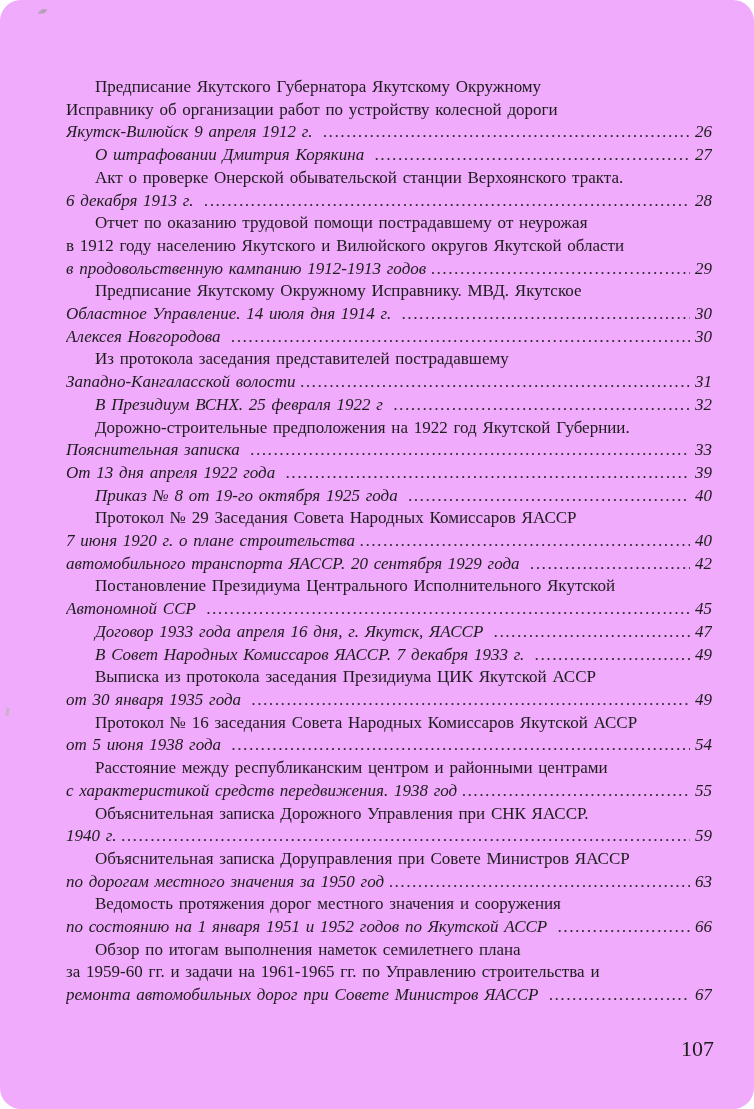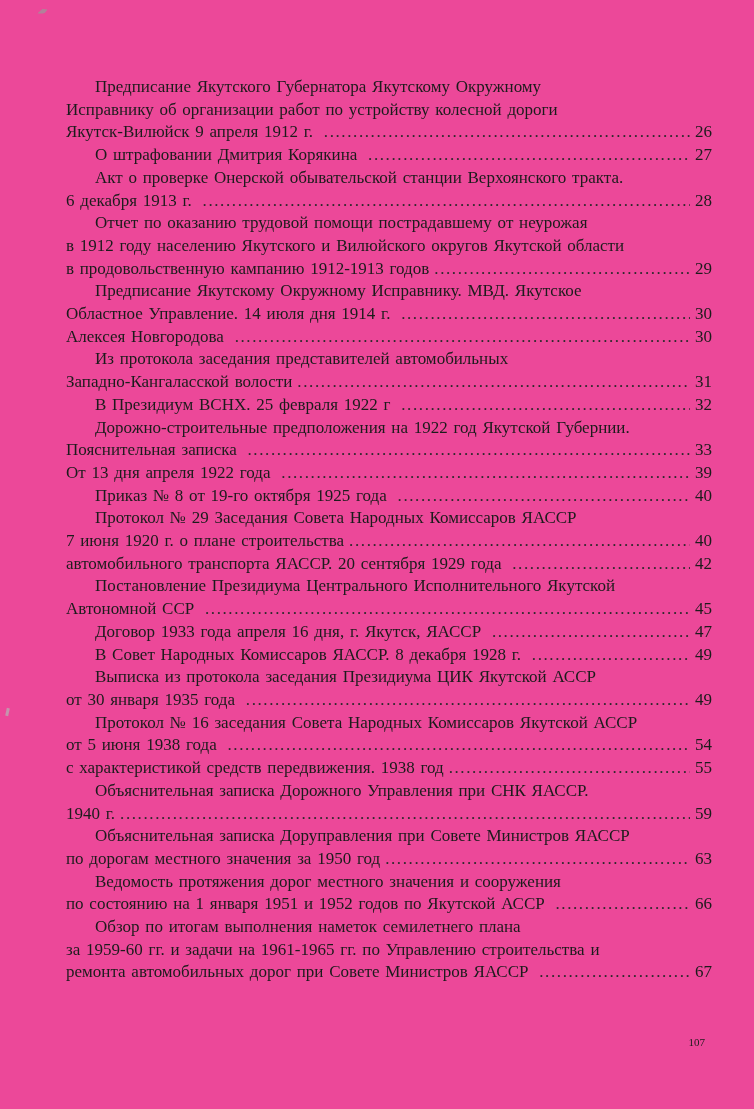--- a/index.html
+++ b/index.html
@@ -11,60 +11,62 @@
     height: 1109px;
     background: #fefefe;
     position: relative;
     overflow: hidden;
     font-family: "Liberation Serif", "DejaVu Serif", serif;
     color: #1c1c1c;
   }
   .page {
     position: absolute;
     inset: 0;
-    background: #ec4899;
+    background: #f0abfc;
+    border-radius: 21px;
   }
   .toc {
     position: absolute;
     top: 76px;
     left: 66px;
     right: 42px;
     font-size: 17px;
     line-height: 22.7px;
     word-spacing: 1.5px;
   }
   .toc-entry { margin: 0; }
   .toc-line {
     white-space: nowrap;
     overflow: hidden;
   }
   .toc-line.indent { padding-left: 29px; }
   .toc-line.leader-line {
     display: flex;
     align-items: baseline;
+    font-style: italic;
   }
   .line-text { flex: 0 0 auto; white-space: pre; }
   .leader {
     flex: 1 1 auto;
     overflow: hidden;
     white-space: nowrap;
     letter-spacing: 1.6px;
     margin: 0 3px 0 5px;
     color: #2a2a2a;
   }
   .pg {
     flex: 0 0 auto;
     text-align: center;
     padding-left: 2px;
   }
   .footer-page-number {
     position: absolute;
     top: 1036px;
-    right: 49px;
-    font-size: 11px;
+    right: 40px;
+    font-size: 22px;
     color: #1c1c1c;
   }
   
   .speck-top {
     position: absolute;
     left: 37px;
     top: 9px;
     width: 11px;
     height: 5px;
     background: #9a9a9a;
@@ -133,21 +135,21 @@
         </div>
       </div>
       <div class="toc-entry">
         <div class="toc-line leader-line">
           <span class="line-text">Алексея Новгородова </span>
           <span class="leader">................................................................................................................................................................................................................................................</span>
           <span class="pg">30</span>
         </div>
       </div>
       <div class="toc-entry">
-        <div class="toc-line indent">Из протокола заседания представителей автомобильных</div>
+        <div class="toc-line indent">Из протокола заседания представителей пострадавшему</div>
         <div class="toc-line leader-line">
           <span class="line-text">Западно-Кангаласской волости</span>
           <span class="leader">................................................................................................................................................................................................................................................</span>
           <span class="pg">31</span>
         </div>
       </div>
       <div class="toc-entry">
         <div class="toc-line indent leader-line">
           <span class="line-text">В Президиум ВСНХ. 25 февраля 1922 г </span>
           <span class="leader">................................................................................................................................................................................................................................................</span>
@@ -201,21 +203,21 @@
       </div>
       <div class="toc-entry">
         <div class="toc-line indent leader-line">
           <span class="line-text">Договор 1933 года апреля 16 дня, г. Якутск, ЯАССР </span>
           <span class="leader">................................................................................................................................................................................................................................................</span>
           <span class="pg">47</span>
         </div>
       </div>
       <div class="toc-entry">
         <div class="toc-line indent leader-line">
-          <span class="line-text">В Совет Народных Комиссаров ЯАССР. 8 декабря 1928 г. </span>
+          <span class="line-text">В Совет Народных Комиссаров ЯАССР. 7 декабря 1933 г. </span>
           <span class="leader">................................................................................................................................................................................................................................................</span>
           <span class="pg">49</span>
         </div>
       </div>
       <div class="toc-entry">
         <div class="toc-line indent">Выписка из протокола заседания Президиума ЦИК Якутской АССР</div>
         <div class="toc-line leader-line">
           <span class="line-text">от 30 января 1935 года </span>
           <span class="leader">................................................................................................................................................................................................................................................</span>
           <span class="pg">49</span>
@@ -223,20 +225,21 @@
       </div>
       <div class="toc-entry">
         <div class="toc-line indent">Протокол № 16 заседания Совета Народных Комиссаров Якутской АССР</div>
         <div class="toc-line leader-line">
           <span class="line-text">от 5 июня 1938 года </span>
           <span class="leader">................................................................................................................................................................................................................................................</span>
           <span class="pg">54</span>
         </div>
       </div>
       <div class="toc-entry">
+        <div class="toc-line indent">Расстояние между республиканским центром и районными центрами</div>
         <div class="toc-line leader-line">
           <span class="line-text">с характеристикой средств передвижения. 1938 год</span>
           <span class="leader">................................................................................................................................................................................................................................................</span>
           <span class="pg">55</span>
         </div>
       </div>
       <div class="toc-entry">
         <div class="toc-line indent">Объяснительная записка Дорожного Управления при СНК ЯАССР.</div>
         <div class="toc-line leader-line">
           <span class="line-text">1940 г.</span>

